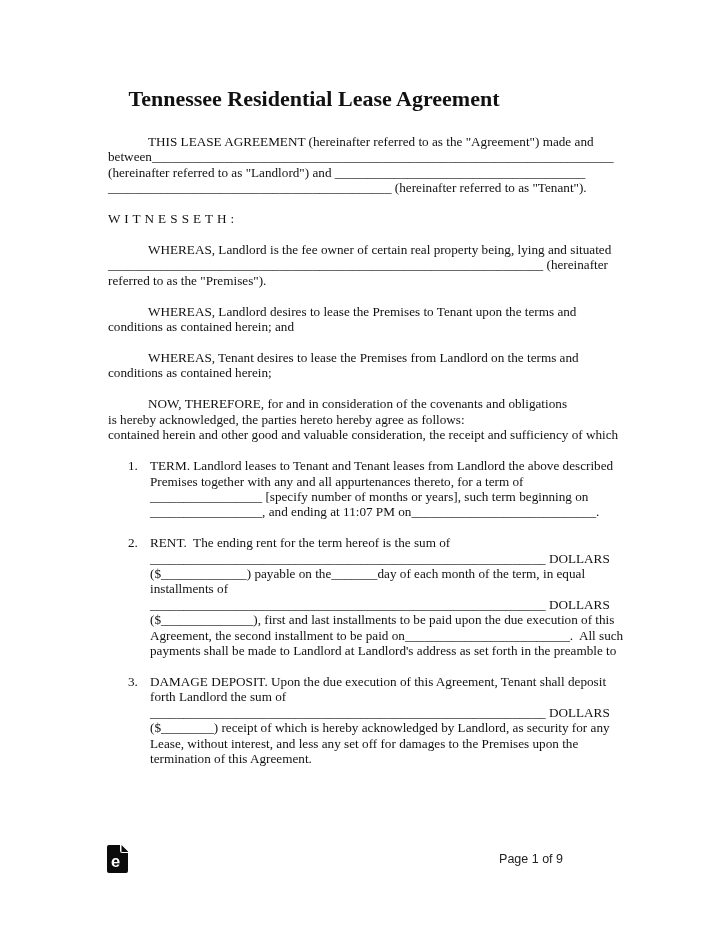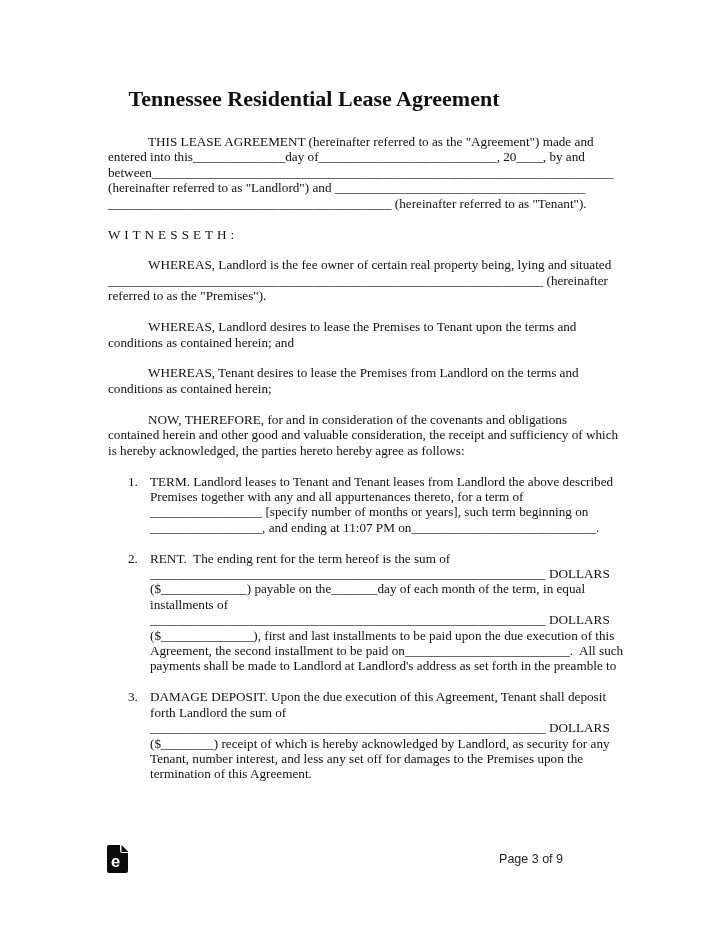--- a/index.html
+++ b/index.html
@@ -61,21 +61,20 @@
 </style>
 </head>
 <body>
 
 <div class="page">
   <h1 class="title">Tennessee Residential Lease Agreement</h1>
 
   <div class="doc">
       <div class="block p">
         <div class="line indent"><span class="b">THIS LEASE AGREEMENT</span><span> (hereinafter referred to as the "Agreement") made and</span></div>
-        <div class="line"><span>entered into this______________day of___________________________, 20____, by and</span></div>
         <div class="line"><span>between______________________________________________________________________</span></div>
         <div class="line"><span>(hereinafter referred to as "Landlord") and ______________________________________</span></div>
         <div class="line"><span>___________________________________________ (hereinafter referred to as "Tenant").</span></div>
       </div>
       <div class="block h">
         <div class="line"><span class="b">W I T N E S S E T H :</span></div>
       </div>
       <div class="block p">
         <div class="line indent"><span class="b">WHEREAS</span><span>, Landlord is the fee owner of certain real property being, lying and situated</span></div>
         <div class="line"><span>__________________________________________________________________ (hereinafter</span></div>
@@ -84,22 +83,22 @@
       <div class="block p">
         <div class="line indent"><span class="b">WHEREAS</span><span>, Landlord desires to lease the Premises to Tenant upon the terms and</span></div>
         <div class="line"><span>conditions as contained herein; and</span></div>
       </div>
       <div class="block p">
         <div class="line indent"><span class="b">WHEREAS</span><span>, Tenant desires to lease the Premises from Landlord on the terms and</span></div>
         <div class="line"><span>conditions as contained herein;</span></div>
       </div>
       <div class="block p">
         <div class="line indent"><span class="b">NOW, THEREFORE</span><span>, for and in consideration of the covenants and obligations</span></div>
+        <div class="line"><span>is hereby acknowledged, the parties hereto hereby agree as follows:</span></div>
         <div class="line"><span>contained herein and other good and valuable consideration, the receipt and sufficiency of which</span></div>
-        <div class="line"><span>is hereby acknowledged, the parties hereto hereby agree as follows:</span></div>
       </div>
       <div class="block li">
         <span class="num">1.</span>
         <div class="li-body">
           <div class="line"><span class="b">TERM</span><span>. Landlord leases to Tenant and Tenant leases from Landlord the above described</span></div>
           <div class="line"><span>Premises together with any and all appurtenances thereto, for a term of</span></div>
           <div class="line"><span>_________________ [specify number of months or years], such term beginning on</span></div>
           <div class="line"><span>_________________, and ending at 11:07 PM on____________________________.</span></div>
         </div>
       </div>
@@ -116,29 +115,29 @@
           <div class="line"><span>payments shall be made to Landlord at Landlord's address as set forth in the preamble to</span></div>
         </div>
       </div>
       <div class="block li">
         <span class="num">3.</span>
         <div class="li-body">
           <div class="line"><span class="b">DAMAGE DEPOSIT</span><span>. Upon the due execution of this Agreement, Tenant shall deposit</span></div>
           <div class="line"><span>forth Landlord the sum of</span></div>
           <div class="line"><span>____________________________________________________________ DOLLARS</span></div>
           <div class="line"><span>($________) receipt of which is hereby acknowledged by Landlord, as security for any</span></div>
-          <div class="line"><span>Tenant, number interest, and less any set off for damages to the Premises upon the</span></div>
+          <div class="line"><span>Lease, without interest, and less any set off for damages to the Premises upon the</span></div>
           <div class="line"><span>termination of this Agreement.</span></div>
         </div>
       </div>
     </div>
 
   <div class="footer">
     <span class="logo">
       <svg width="21" height="28" viewBox="0 0 21 28" xmlns="http://www.w3.org/2000/svg">
         <path d="M2 0 H13 V5.8 Q13 8 15.2 8 H21 V26 Q21 28 19 28 H2 Q0 28 0 26 V2 Q0 0 2 0 Z" fill="#0b0b0b"></path>
         <path d="M14.5 0 L21 6.5 V7 H15 Q14.5 7 14.5 6.5 Z" fill="#0b0b0b"></path>
         <text x="8.7" y="21.5" text-anchor="middle" font-family="Liberation Sans, sans-serif" font-size="16.5" font-weight="bold" fill="#ffffff">e</text>
       </svg>
     </span>
-    <span class="pagenum">Page 3 of 9</span>
+    <span class="pagenum">Page 1 of 9</span>
   </div>
 </div>
 
 </body></html>

